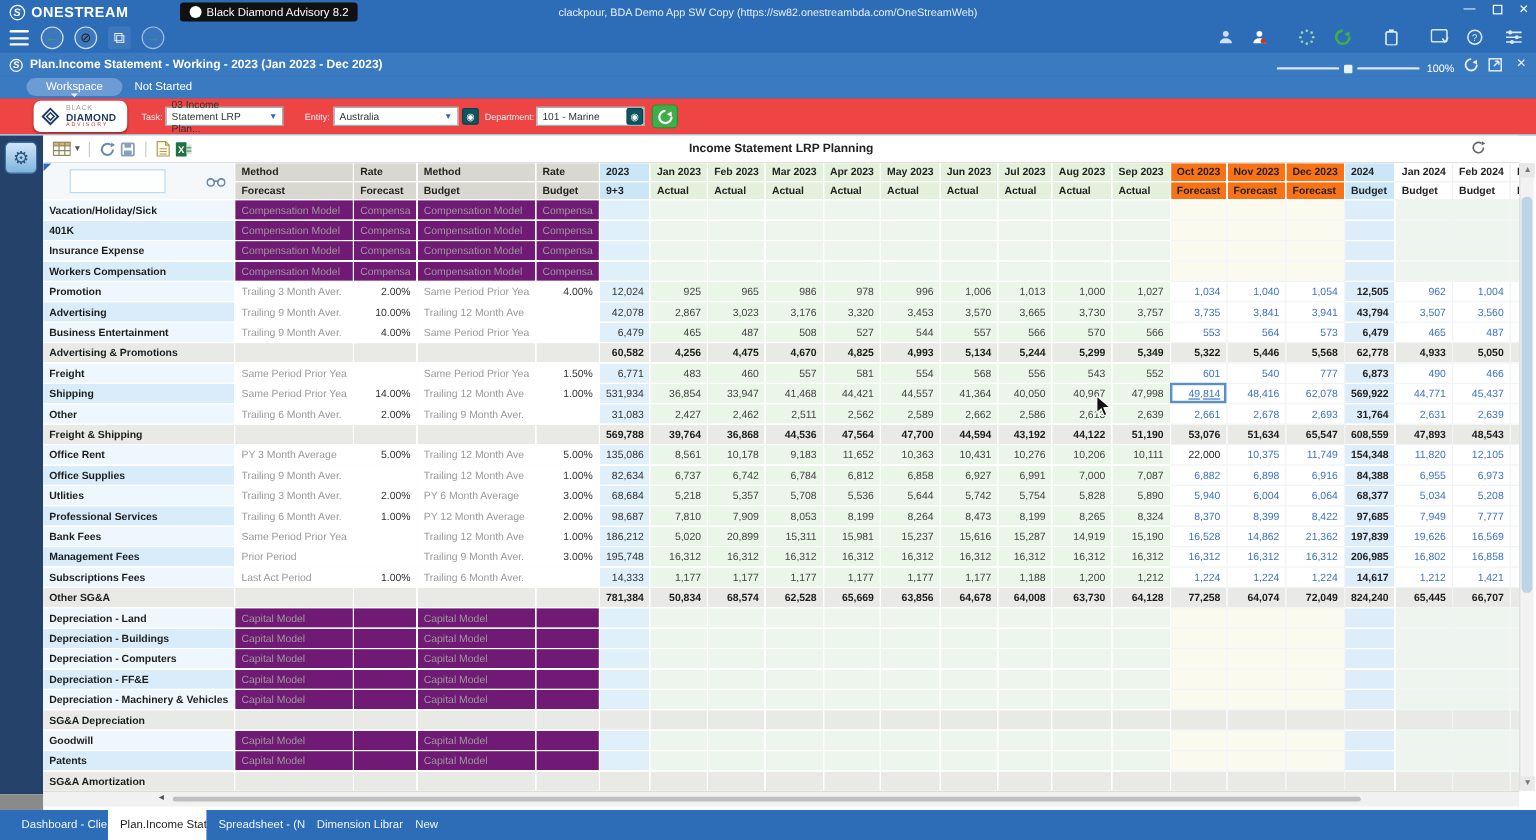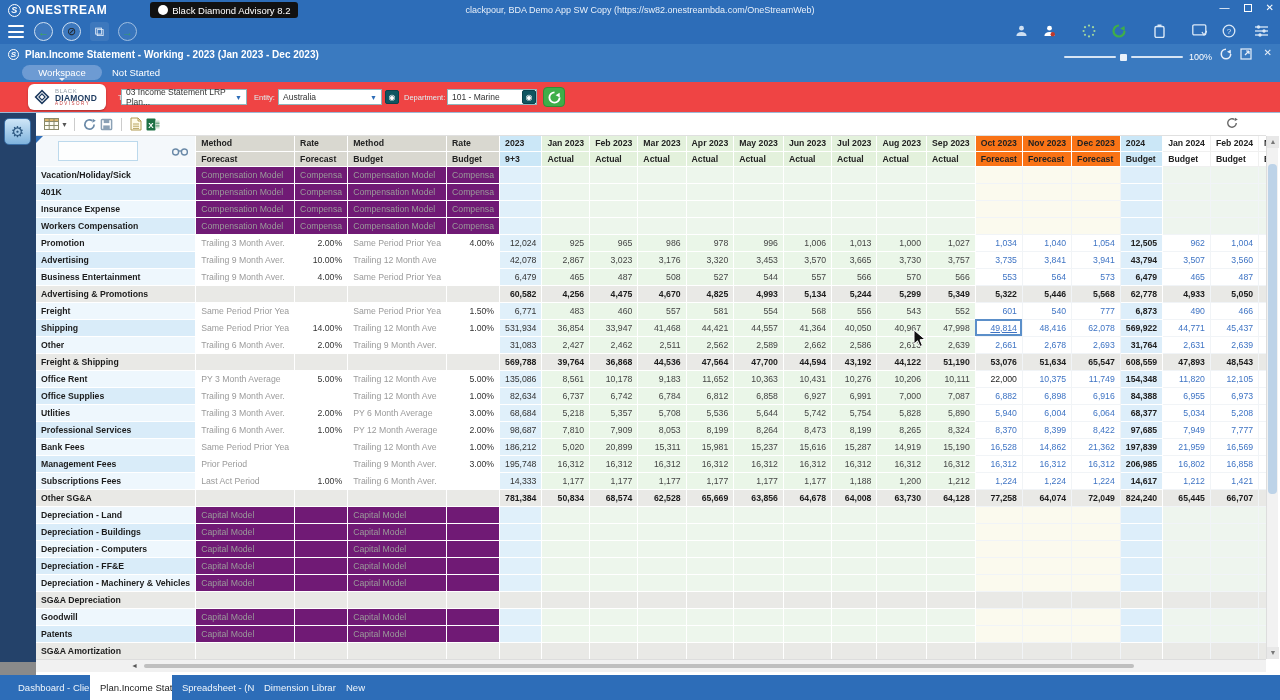--- a/index.html
+++ b/index.html
@@ -246,21 +246,21 @@
       <rect x="5.5" y="5.5" width="9" height="9" transform="rotate(45 10 10)" fill="none" stroke="#1d3a5f" stroke-width="1.6"></rect>
       <rect x="7.8" y="7.8" width="4.4" height="4.4" transform="rotate(45 10 10)" fill="none" stroke="#1d3a5f" stroke-width="1.2"></rect>
     </svg>
     <div class="bd-text">
       <div class="b1">BLACK</div>
       <div class="b2">DIAMOND</div>
       <div class="b3">ADVISORY</div>
     </div>
   </div>
   <span class="flabel" style="left:118px;">Task:</span>
-  <div class="fselect" style="left:121px; width:126px;">
+  <div class="fselect" style="left:138px; width:98px;">
     <span>03 Income Statement LRP Plan...</span>
       <span class="car">▼</span>
   </div>
   <span class="flabel" style="left:254px;">Entity:</span>
   <div class="fselect" style="left:278px; width:104px;">
     <span>Australia</span>
       <span class="car">▼</span>
   </div>
   <div class="fbtn" style="left:385px;">◉</div>
   <span class="flabel" style="left:404px;">Department:</span>
@@ -278,20 +278,21 @@
 </div>
 
 <div id="main">
   <div id="sidebar">
     <div id="gearbtn">⚙</div>
   </div>
   <div id="sidebar-corner"></div>
 
   <div id="content">
     <div id="gridtoolbar">
+      <div id="gridtitle">Income Statement LRP Planning</div>
       <div class="tb-ico" style="margin-left:8px;">
         <svg width="15" height="12" viewBox="0 0 15 12">
             <rect x="0.5" y="0.5" width="14" height="11" fill="#fdfdf4" stroke="#8a8a6a"></rect>
             <rect x="0.5" y="0.5" width="14" height="3" fill="#d8b46a" stroke="#8a8a6a"></rect>
             <line x1="5.2" y1="0.5" x2="5.2" y2="11.5" stroke="#8a8a6a"></line>
             <line x1="10" y1="0.5" x2="10" y2="11.5" stroke="#8a8a6a"></line>
             <line x1="0.5" y1="7.5" x2="14.5" y2="7.5" stroke="#8a8a6a"></line>
           </svg>
         <span style="font-size:7px; color:#555; margin-left:2px;">▼</span>
       </div>
@@ -819,21 +820,21 @@
               <td class="actual">15,981</td>
               <td class="actual">15,237</td>
               <td class="actual">15,616</td>
               <td class="actual">15,287</td>
               <td class="actual">14,919</td>
               <td class="actual">15,190</td>
               <td class="fc">16,528</td>
               <td class="fc">14,862</td>
               <td class="fc">21,362</td>
               <td class="year2">197,839</td>
-              <td class="bud">21,959</td>
+              <td class="bud">19,626</td>
               <td class="bud">16,569</td>
               <td class="bud">16,205</td>
             </tr>
             <tr class="data alt">
               <td class="lbl">Management Fees</td>
               <td class="method">Prior Period</td>
               <td class="rate"></td>
               <td class="method">Trailing 9 Month Aver.</td>
               <td class="rate">3.00%</td>
               <td class="year">195,748</td>

